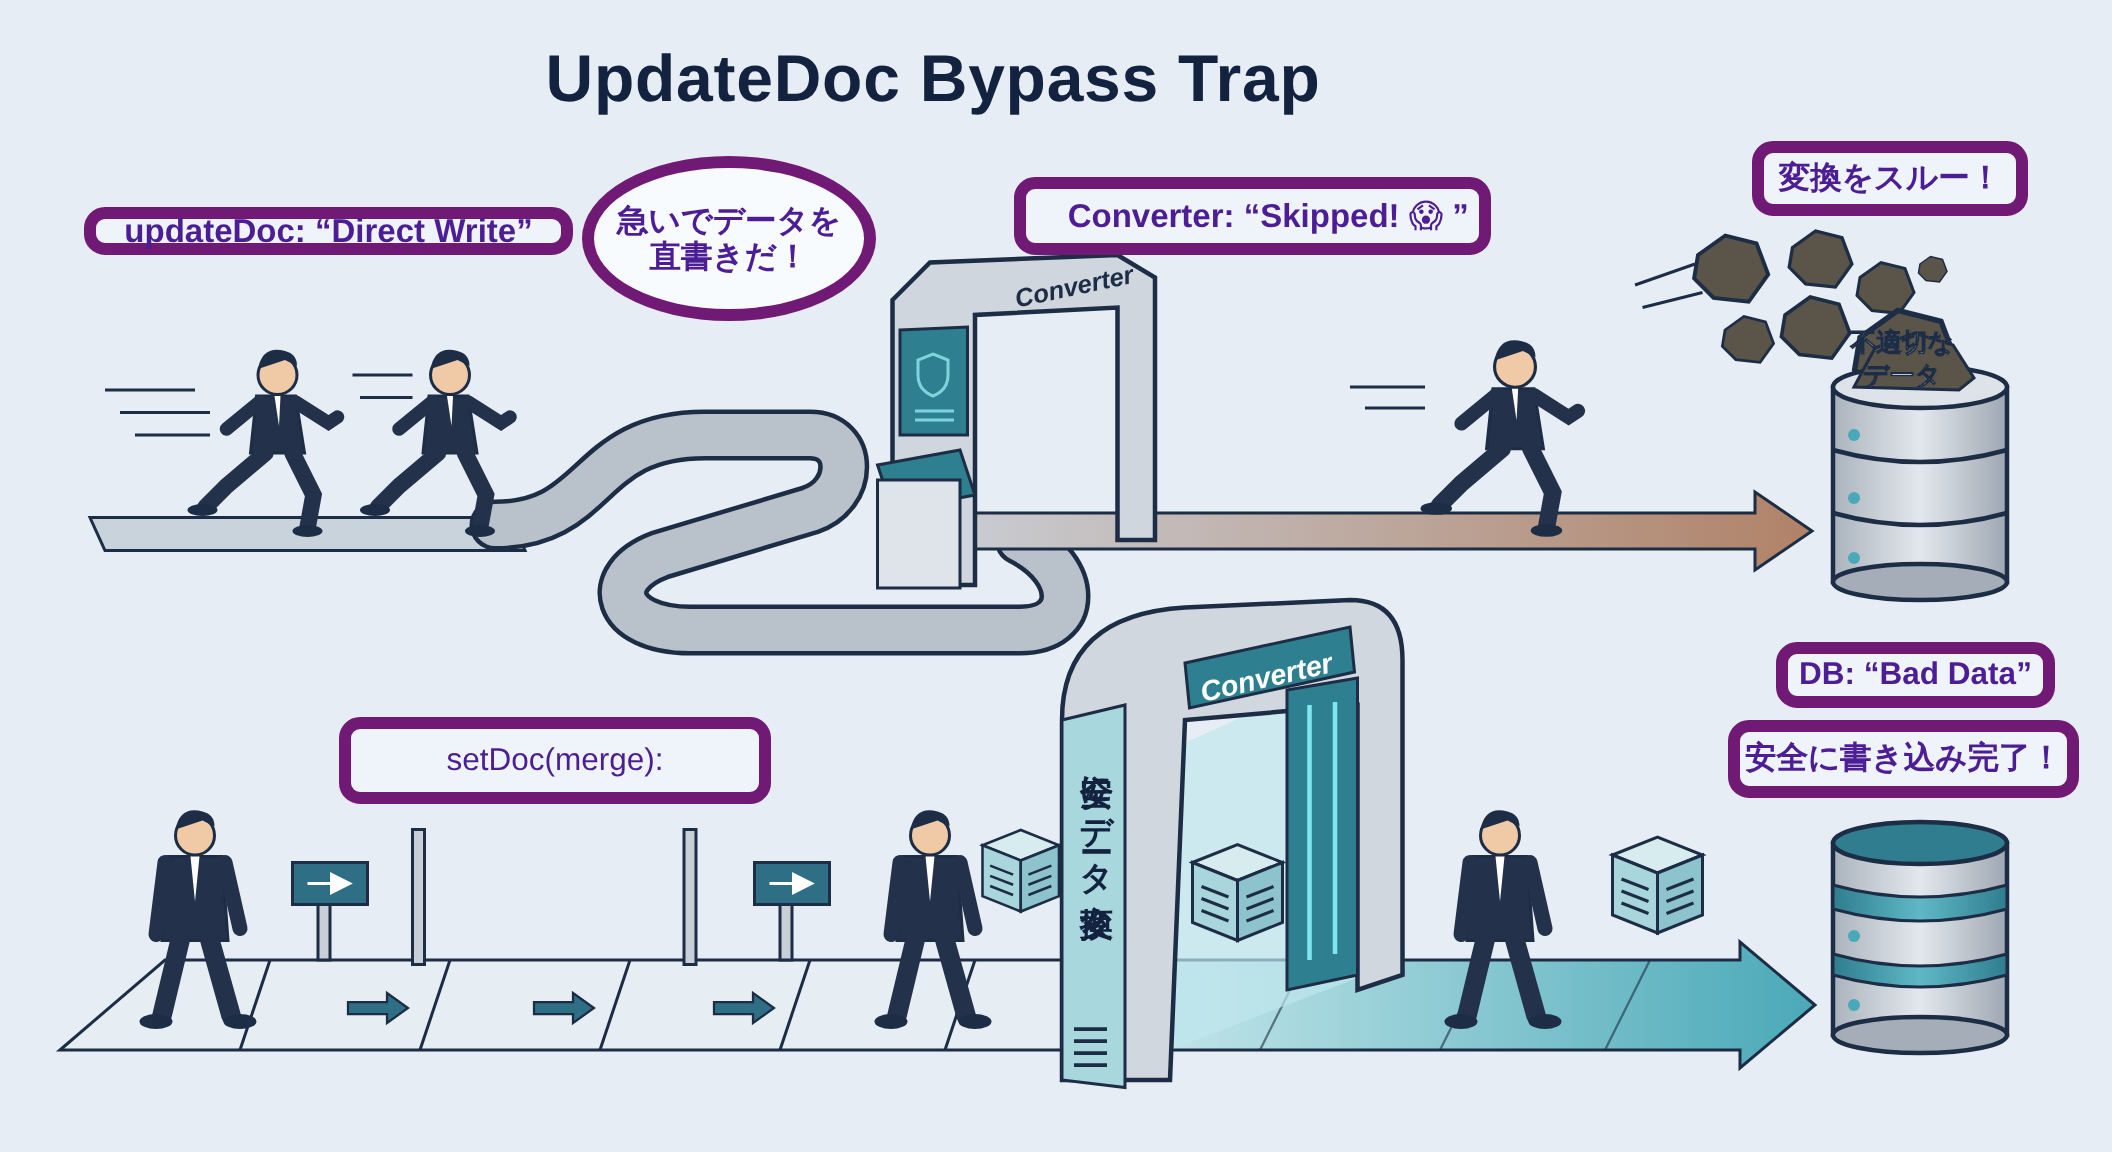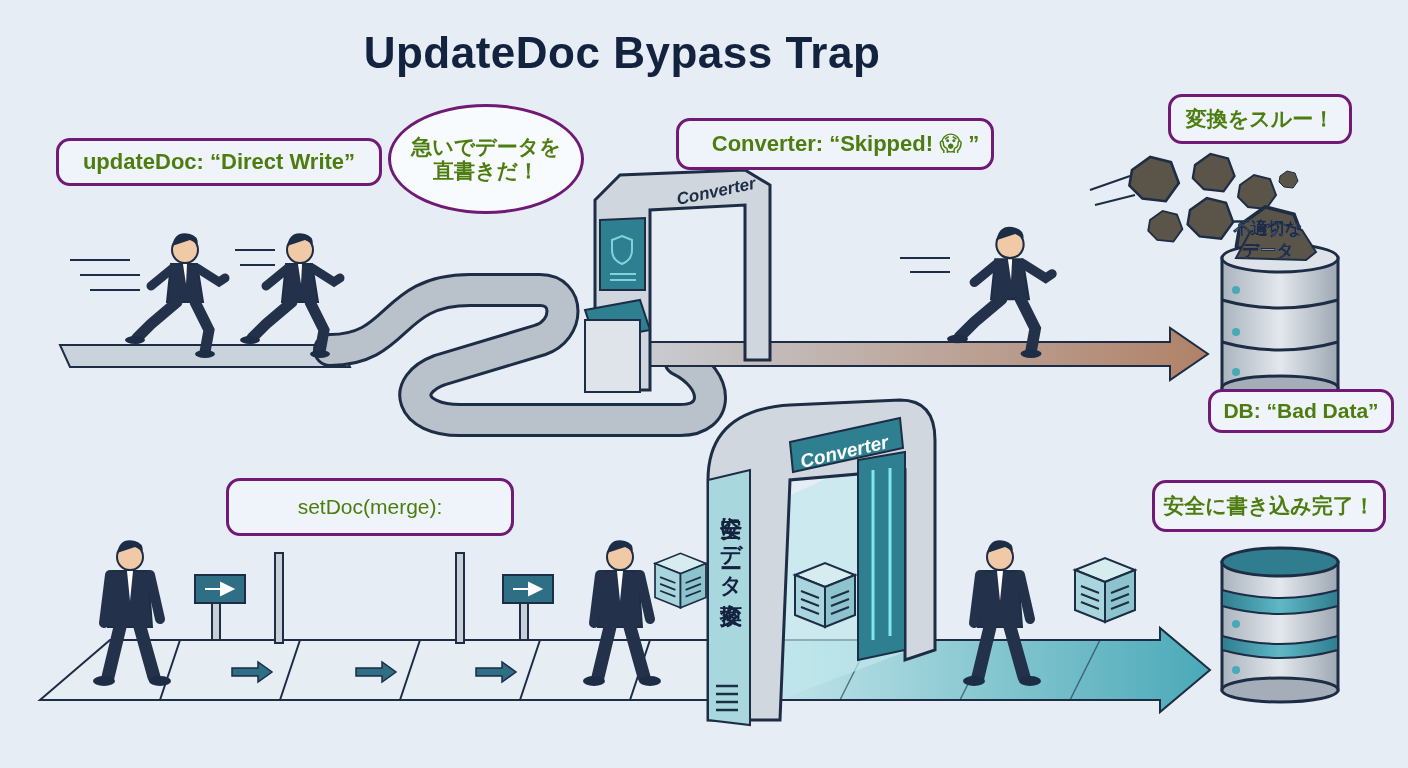--- a/index.html
+++ b/index.html
@@ -1,19 +1,19 @@
 <!DOCTYPE html>
 <html><head>
 <meta charset="utf-8">
 <style>
   html,body{margin:0;padding:0;}
   body{width:1408px;height:768px;overflow:hidden;background:#e6edf4;font-family:"Liberation Sans","DejaVu Sans",sans-serif;position:relative;}
   .title{position:absolute;left:0;top:28px;width:1244px;text-align:center;font-size:44px;font-weight:bold;color:#13233f;letter-spacing:0.5px;}
   svg.scene{position:absolute;left:0;top:0;}
-  .bubble{position:absolute;background:#eef4f9;border:3px solid #701a75;border-radius:14px;color:#4d7c0f;font-weight:bold;box-sizing:border-box;display:flex;align-items:center;justify-content:center;line-height:1.15;}
+  .bubble{position:absolute;background:#eef4f9;border:8px solid #701a75;border-radius:14px;color:#4c1d95;font-weight:bold;box-sizing:border-box;display:flex;align-items:center;justify-content:center;line-height:1.15;}
   .bubble.thought{border-radius:50%;background:#f8fbfd;font-family:Liberation Serif, serif;}
   .vtext{position:absolute;writing-mode:vertical-rl;font-size:22px;font-weight:bold;color:#13233f;letter-spacing:2px;}
 </style>
 </head>
 <body>
 
 <svg class="scene" width="1408" height="768" viewBox="0 0 1408 768">
   <defs>
     <linearGradient id="badArrow" x1="0" x2="1">
       <stop offset="0" stop-color="#c9ccd2"></stop>
@@ -186,34 +186,34 @@
     <path d="M1222,636 q58,16 116,0 l0,14 q-58,16 -116,0 z" fill="url(#dbTeal)" stroke="#1d2d45" stroke-width="2"></path>
     <ellipse cx="1280" cy="690" rx="58" ry="12" fill="#a4adb8" stroke="#1d2d45" stroke-width="3"></ellipse>
     <ellipse cx="1280" cy="562" rx="58" ry="14" fill="#2f7d8e" stroke="#1d2d45" stroke-width="3"></ellipse>
     <circle cx="1236" cy="624" r="4" fill="#4aa9b8"></circle>
       <circle cx="1236" cy="670" r="4" fill="#4aa9b8"></circle>
   </g>
 </svg>
 
 <div class="title">UpdateDoc Bypass Trap</div>
 
-<div class="bubble" style="left:56px;top:138px;width:326px;height:48px;font-size:22px;">
+<div class="bubble" style="left:56px;top:138px;width:326px;height:32px;font-size:22px;">
   <span>updateDoc: “Direct Write”</span>
 </div>
 <div class="bubble thought" style="left:388px;top:104px;width:196px;height:110px;font-size:21px;flex-direction:column;">
   <span>急いでデータを</span>
   <span>直書きだ！</span>
 </div>
 <div class="bubble" style="left:676px;top:118px;width:318px;height:52px;font-size:22px;padding-left:21px;">
   <span>Converter: “Skipped! 😱 ”</span>
 </div>
 <div class="bubble" style="left:1168px;top:94px;width:184px;height:50px;font-size:21px;">
   <span>変換をスルー！</span>
 </div>
-<div class="bubble" style="left:1184px;top:389px;width:186px;height:44px;font-size:21px;margin-left:24px;">
+<div class="bubble" style="left:1184px;top:428px;width:186px;height:44px;font-size:21px;">
   <span>DB: “Bad Data”</span>
 </div>
 
 <div class="bubble" style="left:226px;top:478px;width:288px;height:58px;font-size:21px;flex-direction:column;font-weight:normal;">
   <span>setDoc(merge):</span>
 </div>
 <div class="bubble" style="left:1152px;top:480px;width:234px;height:52px;font-size:21px;">
   <span>安全に書き込み完了！</span>
 </div>
 <div class="vtext" style="left:716px;top:498px;">安全にデータ変換</div>

